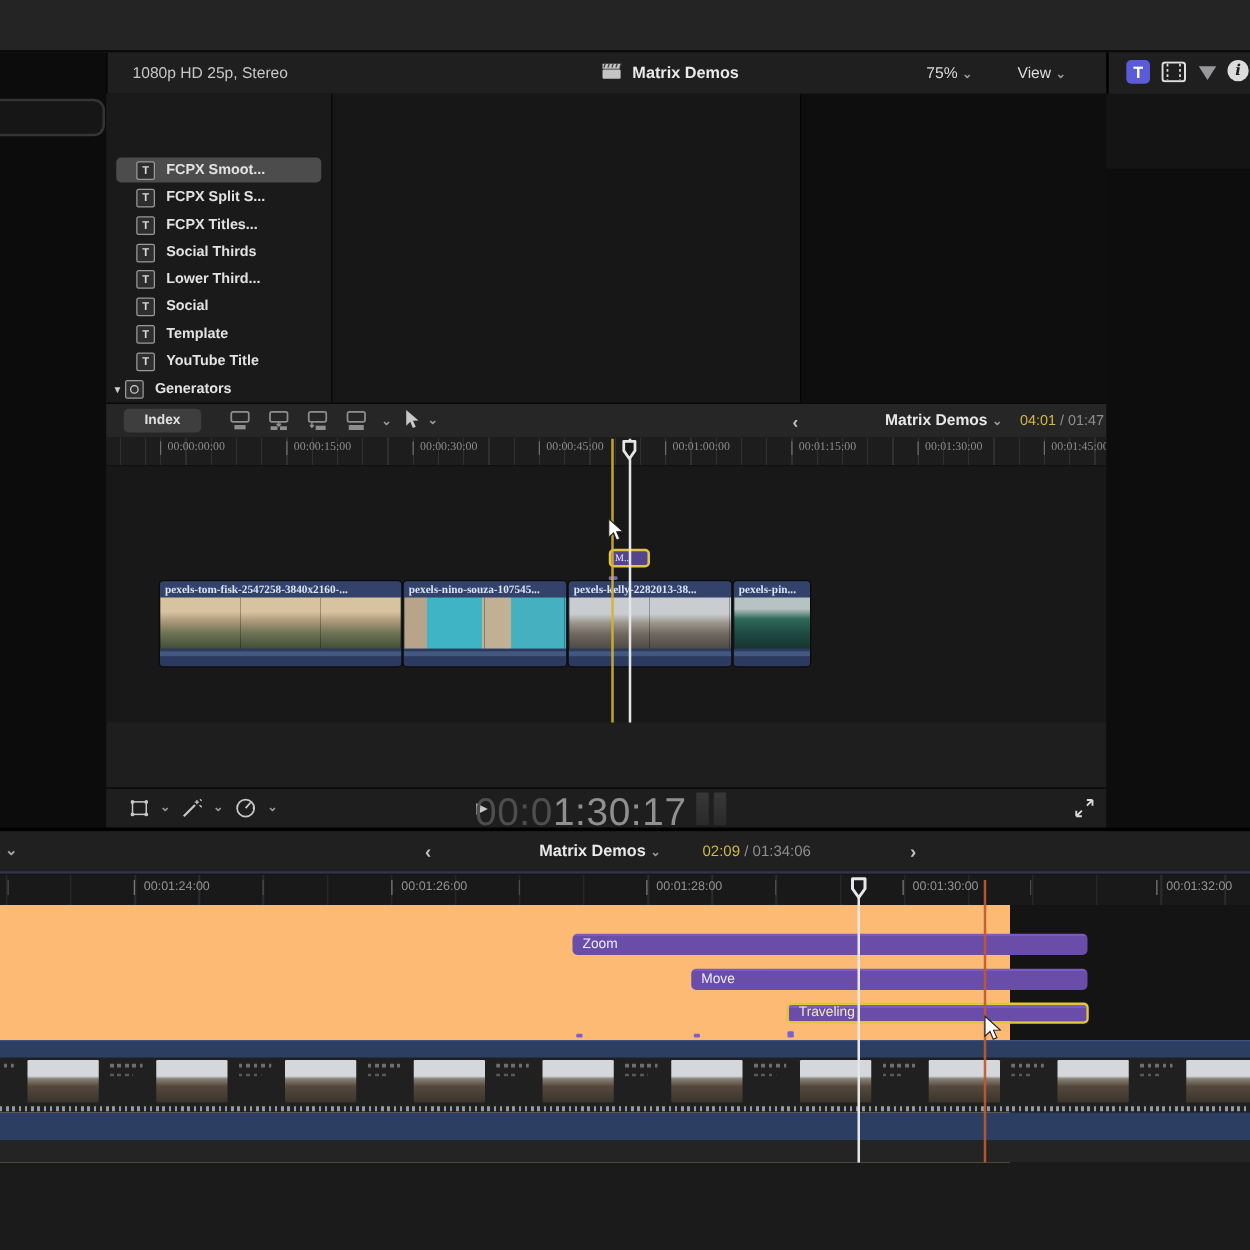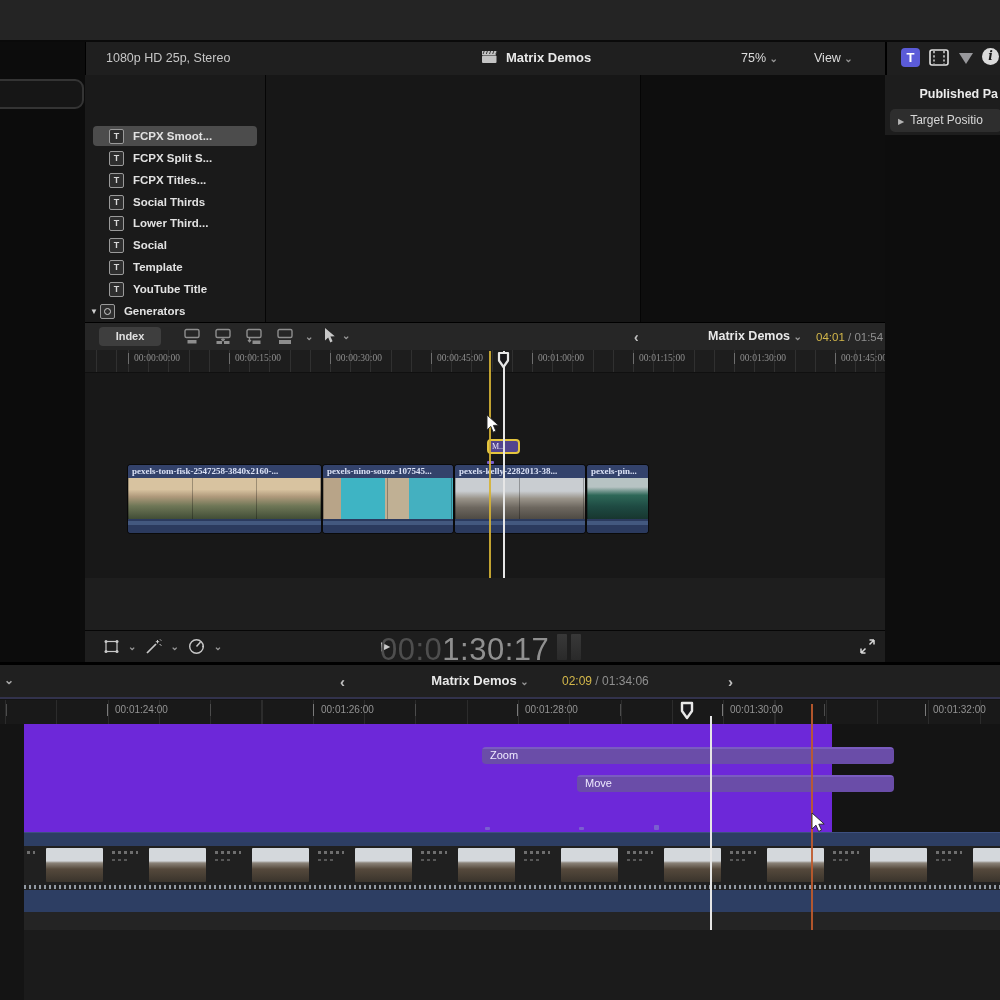--- a/index.html
+++ b/index.html
@@ -95,21 +95,21 @@
   .b-back{left:340px;top:8px;color:#c0c0c0;font-size:15px;font-weight:bold;}
   .b-proj{left:410px;top:8px;width:140px;text-align:center;font-size:13px;font-weight:bold;color:#e9e9e9;}
   .b-tc{left:562px;top:9px;font-size:12px;}
   .b-fwd{left:728px;top:8px;color:#c0c0c0;font-size:15px;font-weight:bold;}
   .b-sep{left:0;top:697px;width:1000px;height:2px;background:#32324c;}
   .b-ruler{left:0;top:700px;width:1000px;height:24px;background:#191919;
     background-image:repeating-linear-gradient(90deg,#2c2c2c 0 1px,transparent 1px 51.3px);background-position:5px 0;}
   .btick{position:absolute;top:4px;height:12px;border-left:1px solid #7a7a7a;padding-left:7px;font-size:10px;
          color:#939393;line-height:12px;white-space:nowrap;}
   .bminor{position:absolute;top:4px;height:12px;width:1px;background:#4c4c4c;}
-  .spine{left:0;top:724px;width:808px;height:276px;background:#6d28d9;margin-left:24px;}
+  .spine{left:0;top:724px;width:808px;height:276px;background:#fdba74;}
   .tbar{position:absolute;height:17px;background:linear-gradient(180deg,#7a5cc0 0 2px,#6a4da8 2px);border-radius:4px;
         color:#efeaff;font-size:11px;line-height:16px;padding-left:8px;box-sizing:border-box;}
   .tbar.sel{border:2px solid #e4c53e;line-height:12px;color:#f2e9c0;}
   
   .navy-top{left:0;top:108px;width:1000px;height:14px;background:#2d3e63;border-top:1px solid #3d5080;}
   .film-row{left:0;top:122px;width:1000px;height:38px;background:#202020;overflow:hidden;}
   .fwrap{position:absolute;left:-22px;top:0;display:flex;}
   .fcell{width:103px;height:38px;position:relative;flex:none;}
   .fdash1{position:absolute;left:7px;top:5px;width:26px;height:3px;
      background:repeating-linear-gradient(90deg,#6e6e6e 0 3px,transparent 3px 6px);}
@@ -157,26 +157,20 @@
   <div class="abs right-toolbar">
     <div class="abs tbtn">T</div>
     <svg class="abs" style="left:42px;top:7px" width="20" height="17" viewBox="0 0 20 17">
       <rect x="1" y="1" width="18" height="15" rx="2" fill="none" stroke="#e0e0e0" stroke-width="1.6"></rect>
       <path d="M5 2 v13 M15 2 v13" stroke="#e0e0e0" stroke-width="1.4" stroke-dasharray="2.2 2"></path>
     </svg>
     <div class="abs tri-down"></div>
     <div class="abs info-c">i</div>
   </div>
 
-  <div class="abs inspector">
-    <div class="abs pub-h nowrap">Published Pa</div>
-    <div class="abs target-row nowrap">
-      <span class="dis">▶</span><span>Target Positio</span>
-    </div>
-  </div>
   <div class="abs right-dark"></div>
 
   <div class="abs browser">
     <div class="abs sidebar">
       <div class="abs sb-item sel" style="top:51px">
         <span class="t-ico">T</span>
         <span class="sb-label">FCPX Smoot...</span>
         </div>
       <div class="abs sb-item" style="top:73px">
         <span class="t-ico">T</span>
@@ -248,21 +242,21 @@
       <svg width="13" height="17" viewBox="0 0 13 17">
         <path d="M2 1 L2 13.5 L5.2 10.4 L7.3 15.4 L9.6 14.3 L7.4 9.5 L11.8 9.3 Z" fill="#c8c8c8"></path>
       </svg>
       <span class="chev">⌄</span>
     </div>
     <div class="abs tl-back">‹</div>
     <div class="abs tl-proj nowrap">
       <span>Matrix Demos</span> <span class="chev">⌄</span>
     </div>
     <div class="abs tl-tc nowrap">
-      <span class="tc-y">04:01</span><span class="tc-g"> / </span><span class="tc-g">01:54</span>
+      <span class="tc-y">04:01</span><span class="tc-g"> / </span><span class="tc-g">01:47</span>
     </div>
   </div>
 
   <div class="abs mid-tl">
     <div class="abs mid-ruler">
       <div class="mtick" style="left:43px">00:00:00:00</div>
       <div class="mtick" style="left:144px">00:00:15:00</div>
       <div class="mtick" style="left:245px">00:00:30:00</div>
       <div class="mtick" style="left:346px">00:00:45:00</div>
       <div class="mtick" style="left:447px">00:01:00:00</div>
@@ -364,20 +358,21 @@
     <div class="bminor" style="left:6px"></div>
       <div class="bminor" style="left:210px"></div>
     <div class="bminor" style="left:415px"></div>
       <div class="bminor" style="left:620px"></div>
     <div class="bminor" style="left:824px"></div>
   </div>
 
   <div class="abs spine">
     <div class="tbar" style="left:458px;top:23px;width:412px"><span>Zoom</span></div>
     <div class="tbar" style="left:553px;top:51px;width:317px"><span>Move</span></div>
+    <div class="tbar sel" style="left:629px;top:78px;width:242px"><span>Traveling</span></div>
     <div class="abs pdash" style="left:461px;top:103px;width:5px;height:3px"></div>
     <div class="abs pdash" style="left:555px;top:103px;width:5px;height:3px"></div>
     <div class="abs pdash" style="left:630px;top:101px;width:5px;height:5px"></div>
 
     <div class="abs navy-top"></div>
     <div class="abs film-row">
       <div class="fwrap">
         <div class="fcell">
             <div class="fdash1"></div>
             <div class="fdash2"></div>

